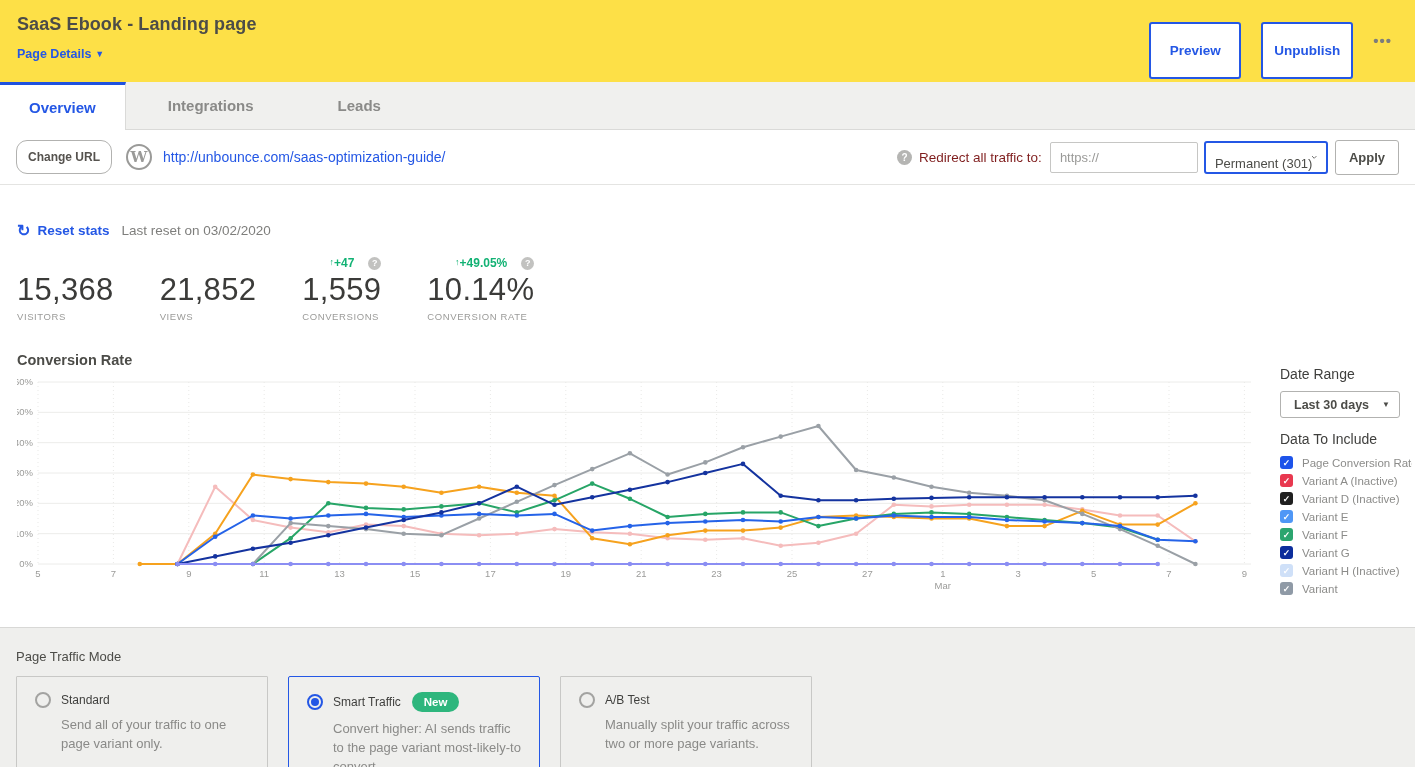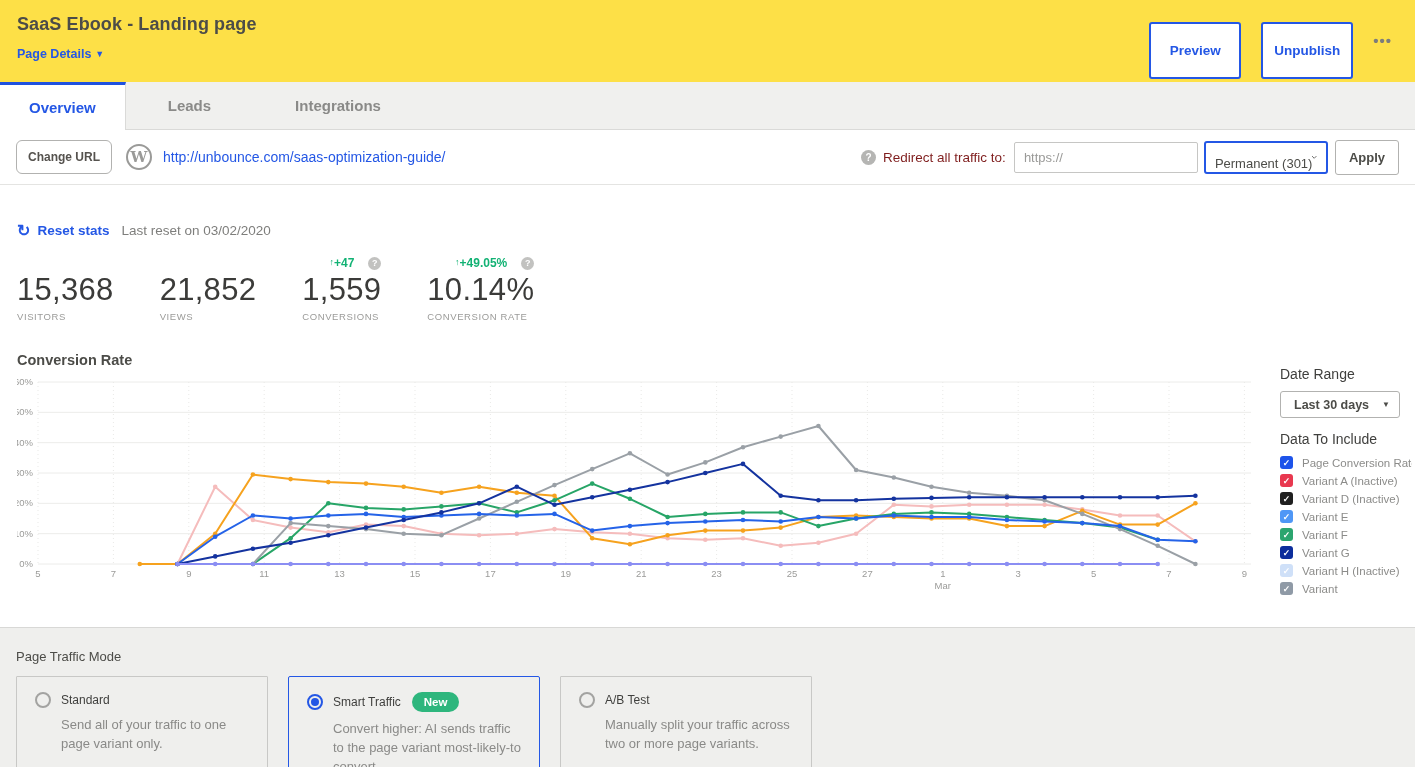--- a/index.html
+++ b/index.html
@@ -19,31 +19,31 @@
   .more-menu { color:#7d7d7b; font-size:15px; letter-spacing:1px; margin:10px 6px 0 20px; cursor:pointer; font-weight:bold; }
 
   
   .tabs { height:48px; background:#f0f0ee; display:flex; border-bottom:1px solid #dadad8; }
   .tab { padding:0 42px; display:flex; align-items:center; font-size:15px; font-weight:bold; color:#8a8a88; cursor:pointer; }
   .tab.active { background:#fff; border-top:3px solid #1f52e0; border-right:1px solid #dadad8;
     color:#2457e5; margin-bottom:-1px; padding:0 29px; }
 
   
   .url-bar { height:55px; display:flex; align-items:center; padding:0 16px; border-bottom:1px solid #e4e4e2; background:#fff; }
-  .change-url { border:1px solid #b2b2b0; border-radius:6px; background:#fff; font-size:12px; font-weight:bold;
+  .change-url { border:1px solid #b2b2b0; border-radius:11px; background:#fff; font-size:12px; font-weight:bold;
     color:#55524e; padding:9px 11px; cursor:pointer; font-family:"Liberation Sans",sans-serif; }
   .wp-icon { width:26px; height:26px; border-radius:50%; border:2px solid #9a9a98; color:#9a9a98;
     display:flex; align-items:center; justify-content:center; font-family:"DejaVu Serif",serif;
     font-size:15px; font-weight:bold; margin:0 11px 0 14px; }
   .url-link { color:#2457e5; font-size:14px; text-decoration:none; }
   .redirect { margin-left:auto; display:flex; align-items:center; }
   .help-circle { width:15px; height:15px; border-radius:50%; background:#b5b5b3; color:#fff; font-size:10px;
     font-weight:bold; display:inline-flex; align-items:center; justify-content:center; flex:none; }
   .redirect-label { font-size:13.5px; color:#7f1d1d; margin:0 8px 0 7px; }
-  .redirect-input { width:184px; height:31px; border:1px solid #c6c6c4; border-radius:2px; padding:0 9px;
+  .redirect-input { width:148px; height:31px; border:1px solid #c6c6c4; border-radius:2px; padding:0 9px;
     font-size:13px; color:#4c4c48; font-family:"Liberation Sans",sans-serif; }
   .redirect-input::placeholder { color:#9a9a98; }
   .select-box { width:124px; height:33px; border:2px solid #2457e5; border-radius:3px; background:#fff;
     display:flex; align-items:center; justify-content:space-between; padding:0 9px; margin-left:6px;
     font-size:13px; color:#4c4c48; overflow:hidden; cursor:pointer; }
   .select-box .sel-text { transform:translateY(6px); white-space:nowrap;text-align:right; }
   .apply-btn { border:1px solid #b2b2b0; background:#fff; border-radius:3px; font-size:13px; font-weight:bold;
     color:#4c4c48; padding:9px 13px; margin-left:7px; cursor:pointer; font-family:"Liberation Sans",sans-serif; }
 
   
@@ -109,22 +109,22 @@
   </div>
   <div class="tright">
     <button class="btn-outline-blue">Preview</button>
     <button class="btn-outline-blue">Unpublish</button>
     <div class="more-menu">•••</div>
   </div>
 </header>
 
 <nav class="tabs">
   <div class="tab active">Overview</div>
+  <div class="tab">Integrations</div>
   <div class="tab">Leads</div>
-  <div class="tab">Integrations</div>
 </nav>
 
 <section class="url-bar">
   <button class="change-url">Change URL</button>
   <div class="wp-icon">W</div>
   <a class="url-link" href="#">http://unbounce.com/saas-optimization-guide/</a>
   <div class="redirect">
     <span class="help-circle">?</span>
     <span class="redirect-label">Redirect all traffic to:</span>
     <input class="redirect-input" placeholder="https://" style="">

